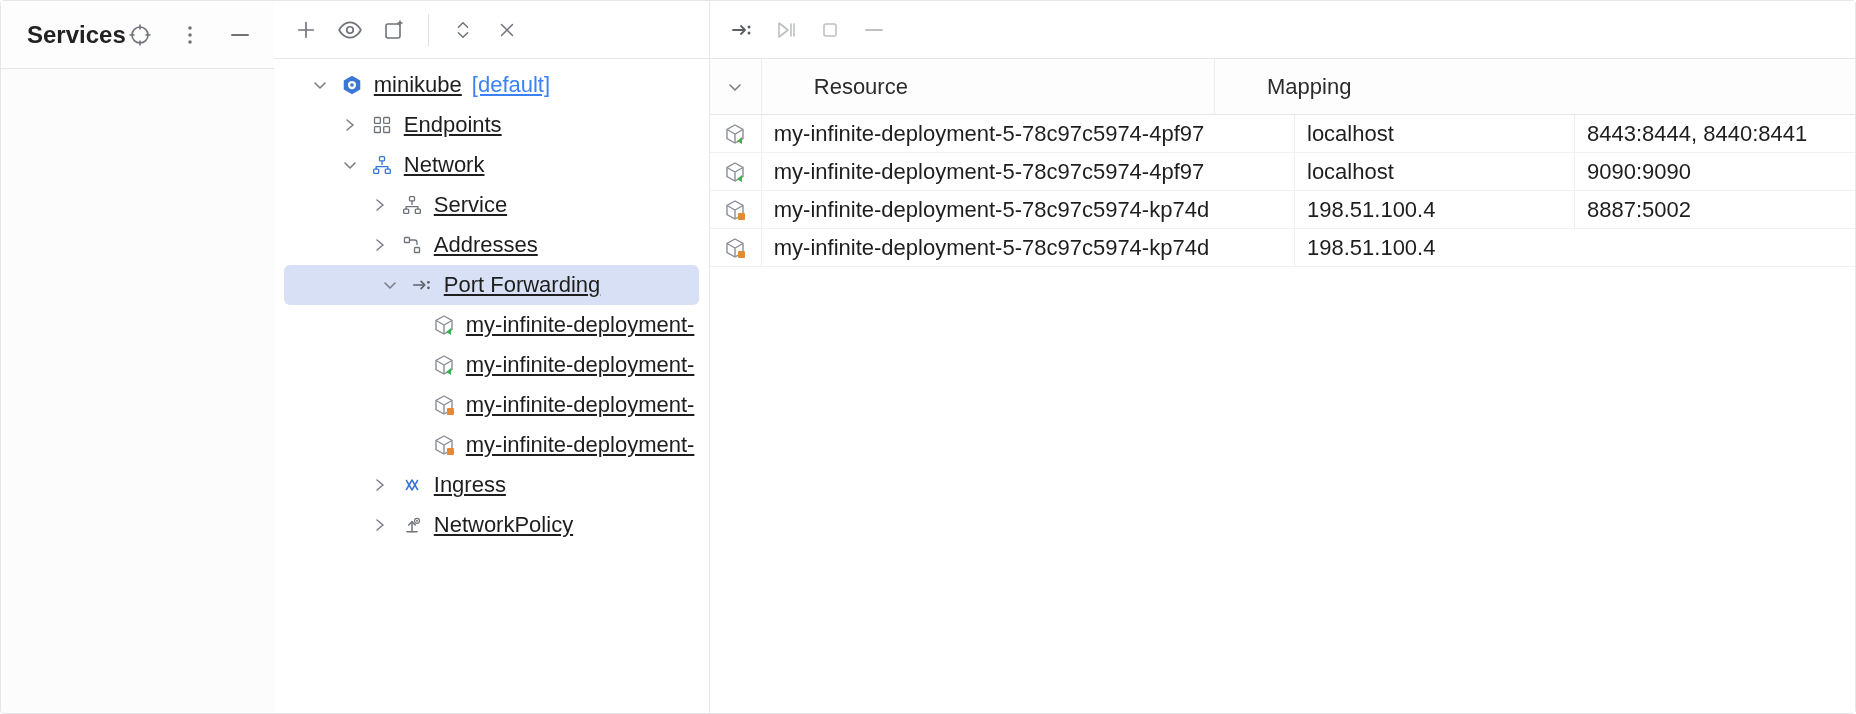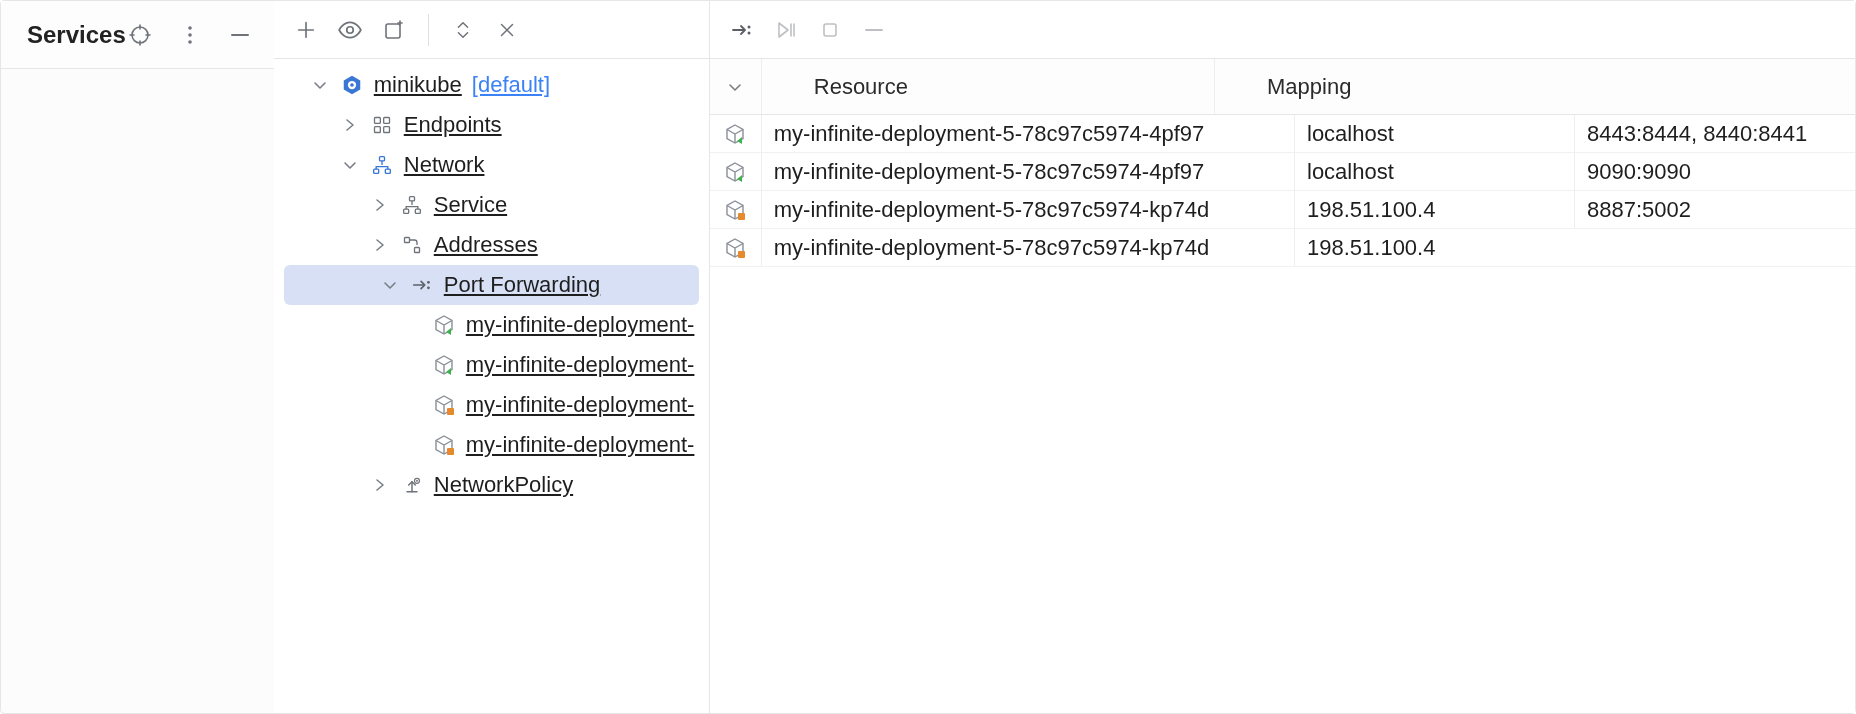--- a/index.html
+++ b/index.html
@@ -447,20 +447,34 @@
                 <svg width="24" height="24" viewBox="0 0 24 24">
       <path d="M12 3l8 4.5v9L12 21 4 16.5v-9L12 3z" fill="none" stroke="#8a8f98" stroke-width="1.4"></path>
       <path d="M4 7.5L12 12l8-4.5M12 12v9" fill="none" stroke="#8a8f98" stroke-width="1.4"></path>
       <rect x="15" y="15" width="7" height="7" rx="1" fill="#e68a2e"></rect>
     </svg>
               </span>
     <span class="node-label">my-infinite-deployment-</span>
             </div>
           </div>
 
+        <div class="tree-row">
+          <span class="indent" style="width:74px"></span>
+          <span class="chev">
+              <svg width="16" height="16">
+                <use href="#i-chev-right"></use>
+              </svg>
+            </span>
+          <span class="node-icon">
+              <svg width="20" height="20">
+                <use href="#i-ingress"></use>
+              </svg>
+            </span>
+          <span class="node-label">Ingress</span>
+        </div>
 
         <div class="tree-row">
           <span class="indent" style="width:74px"></span>
           <span class="chev">
               <svg width="16" height="16">
                 <use href="#i-chev-right"></use>
               </svg>
             </span>
           <span class="node-icon">
               <svg width="20" height="20">

